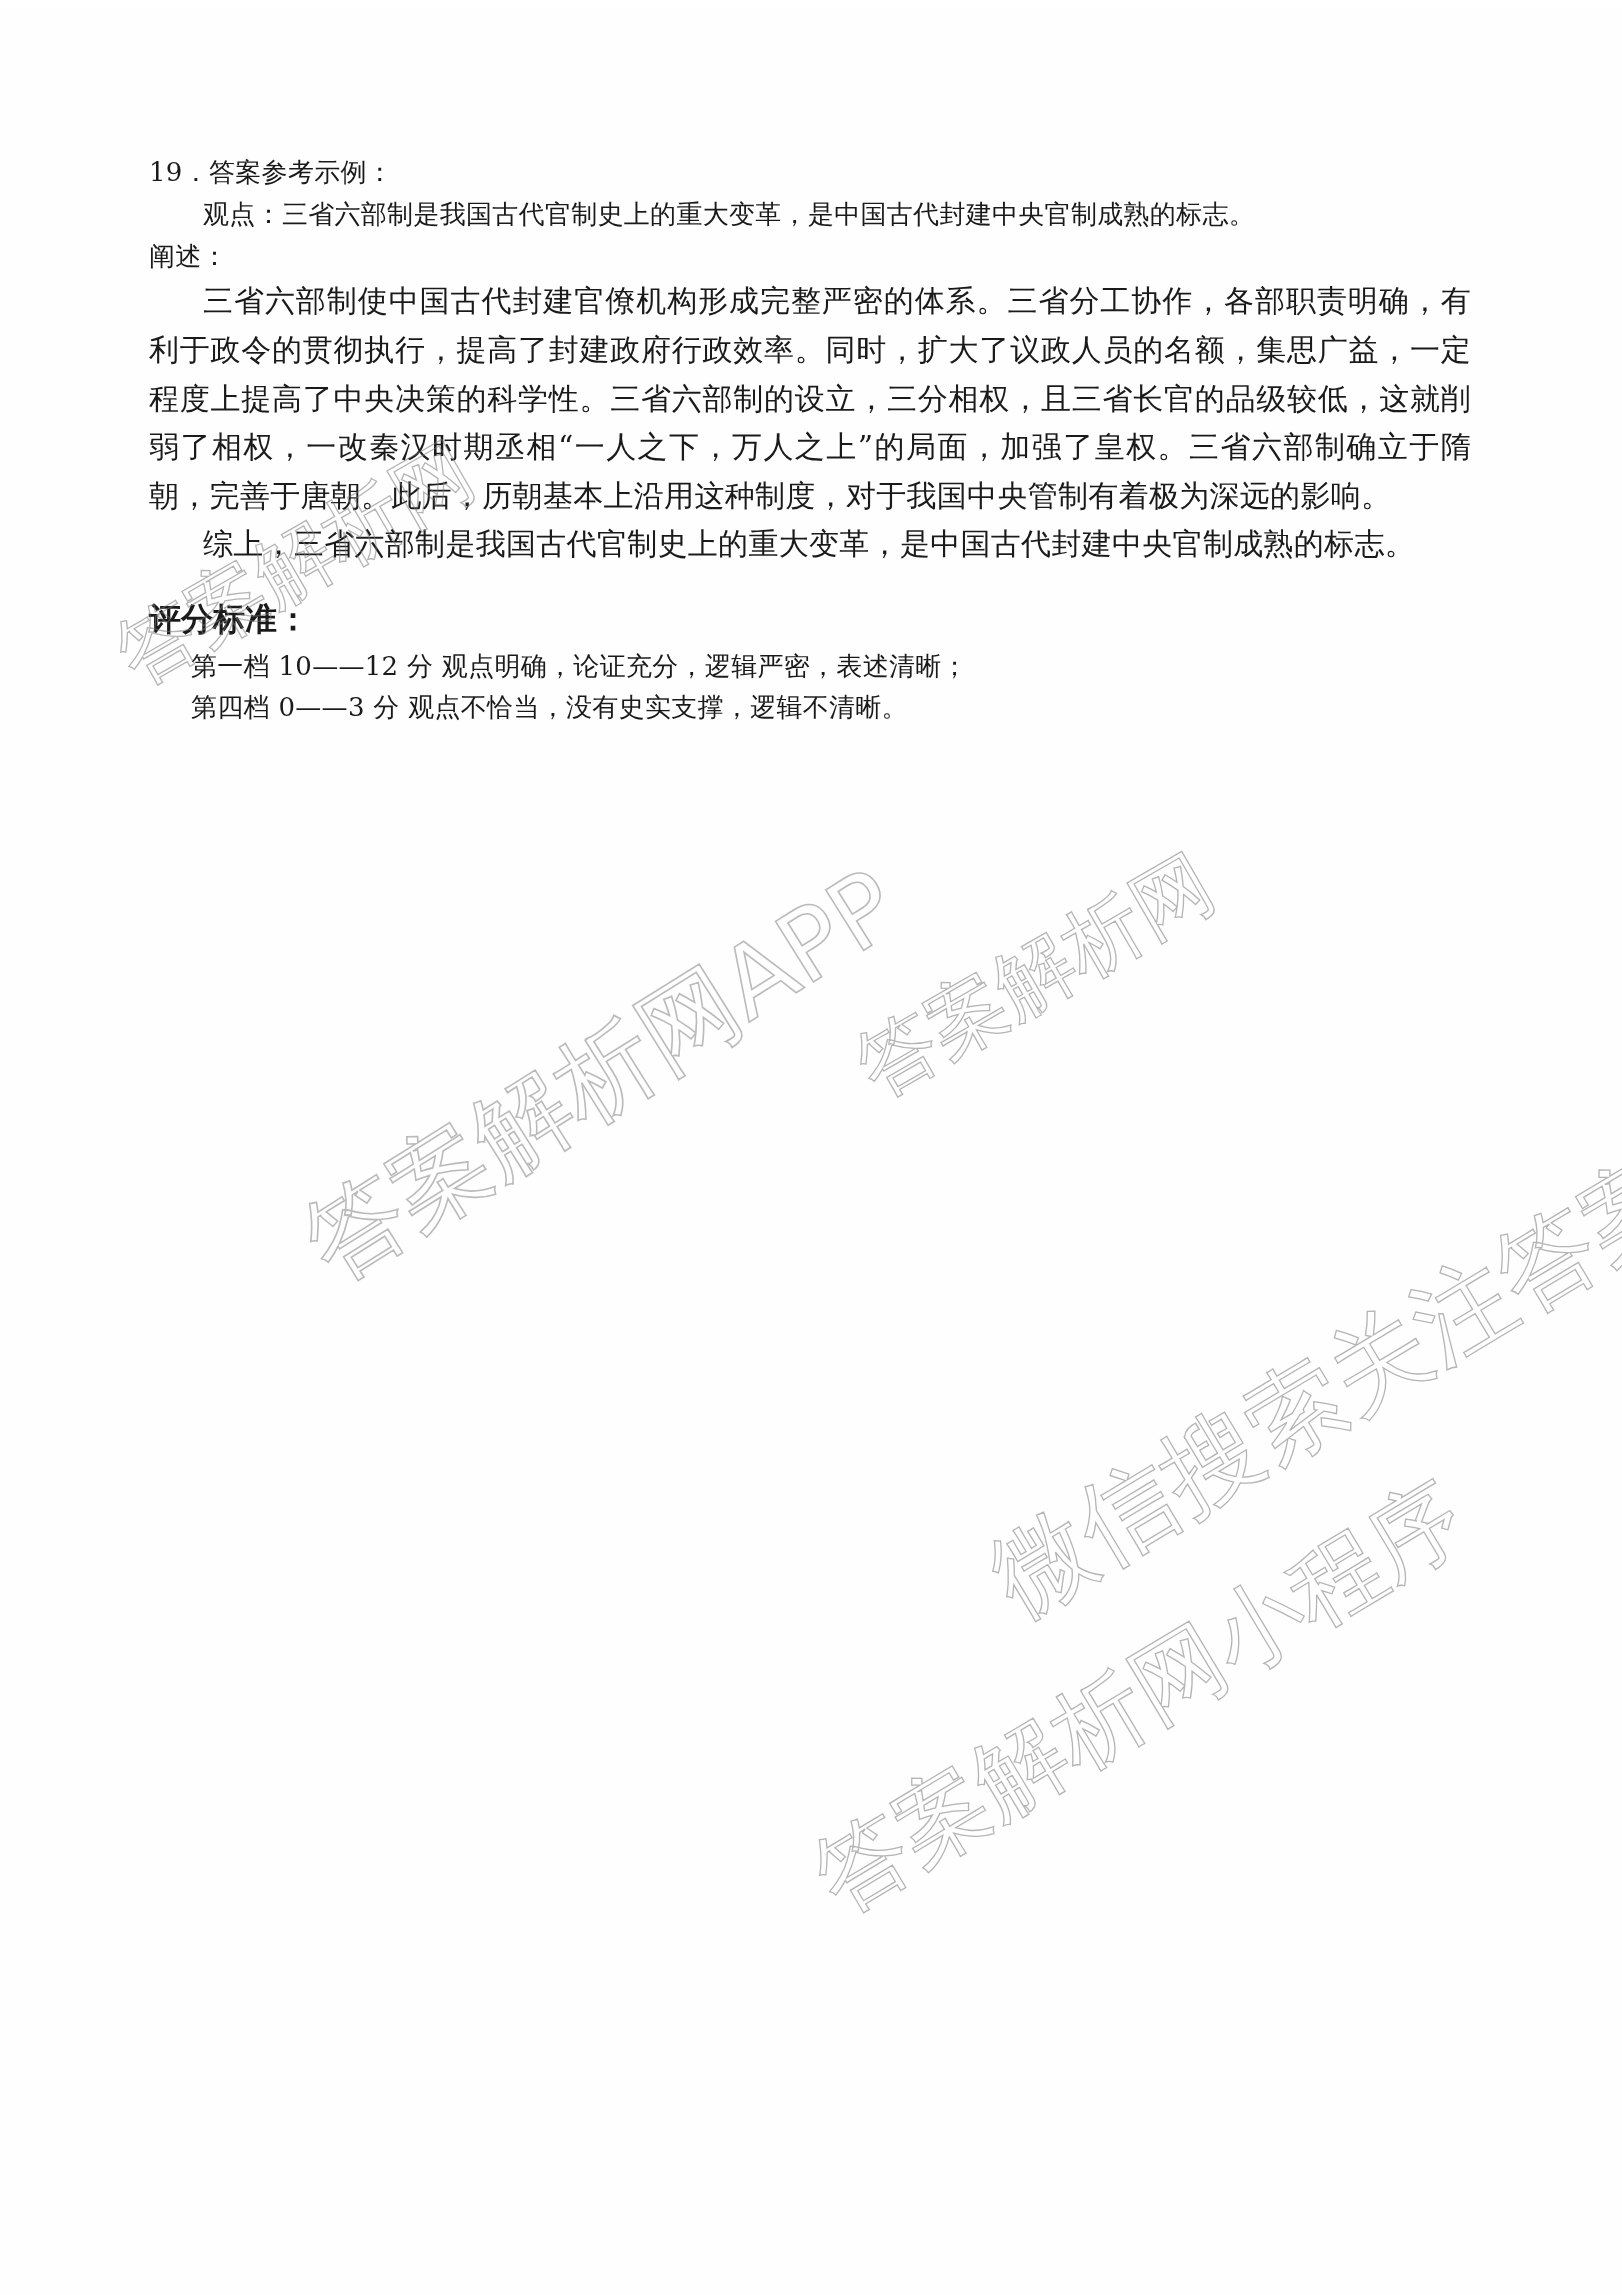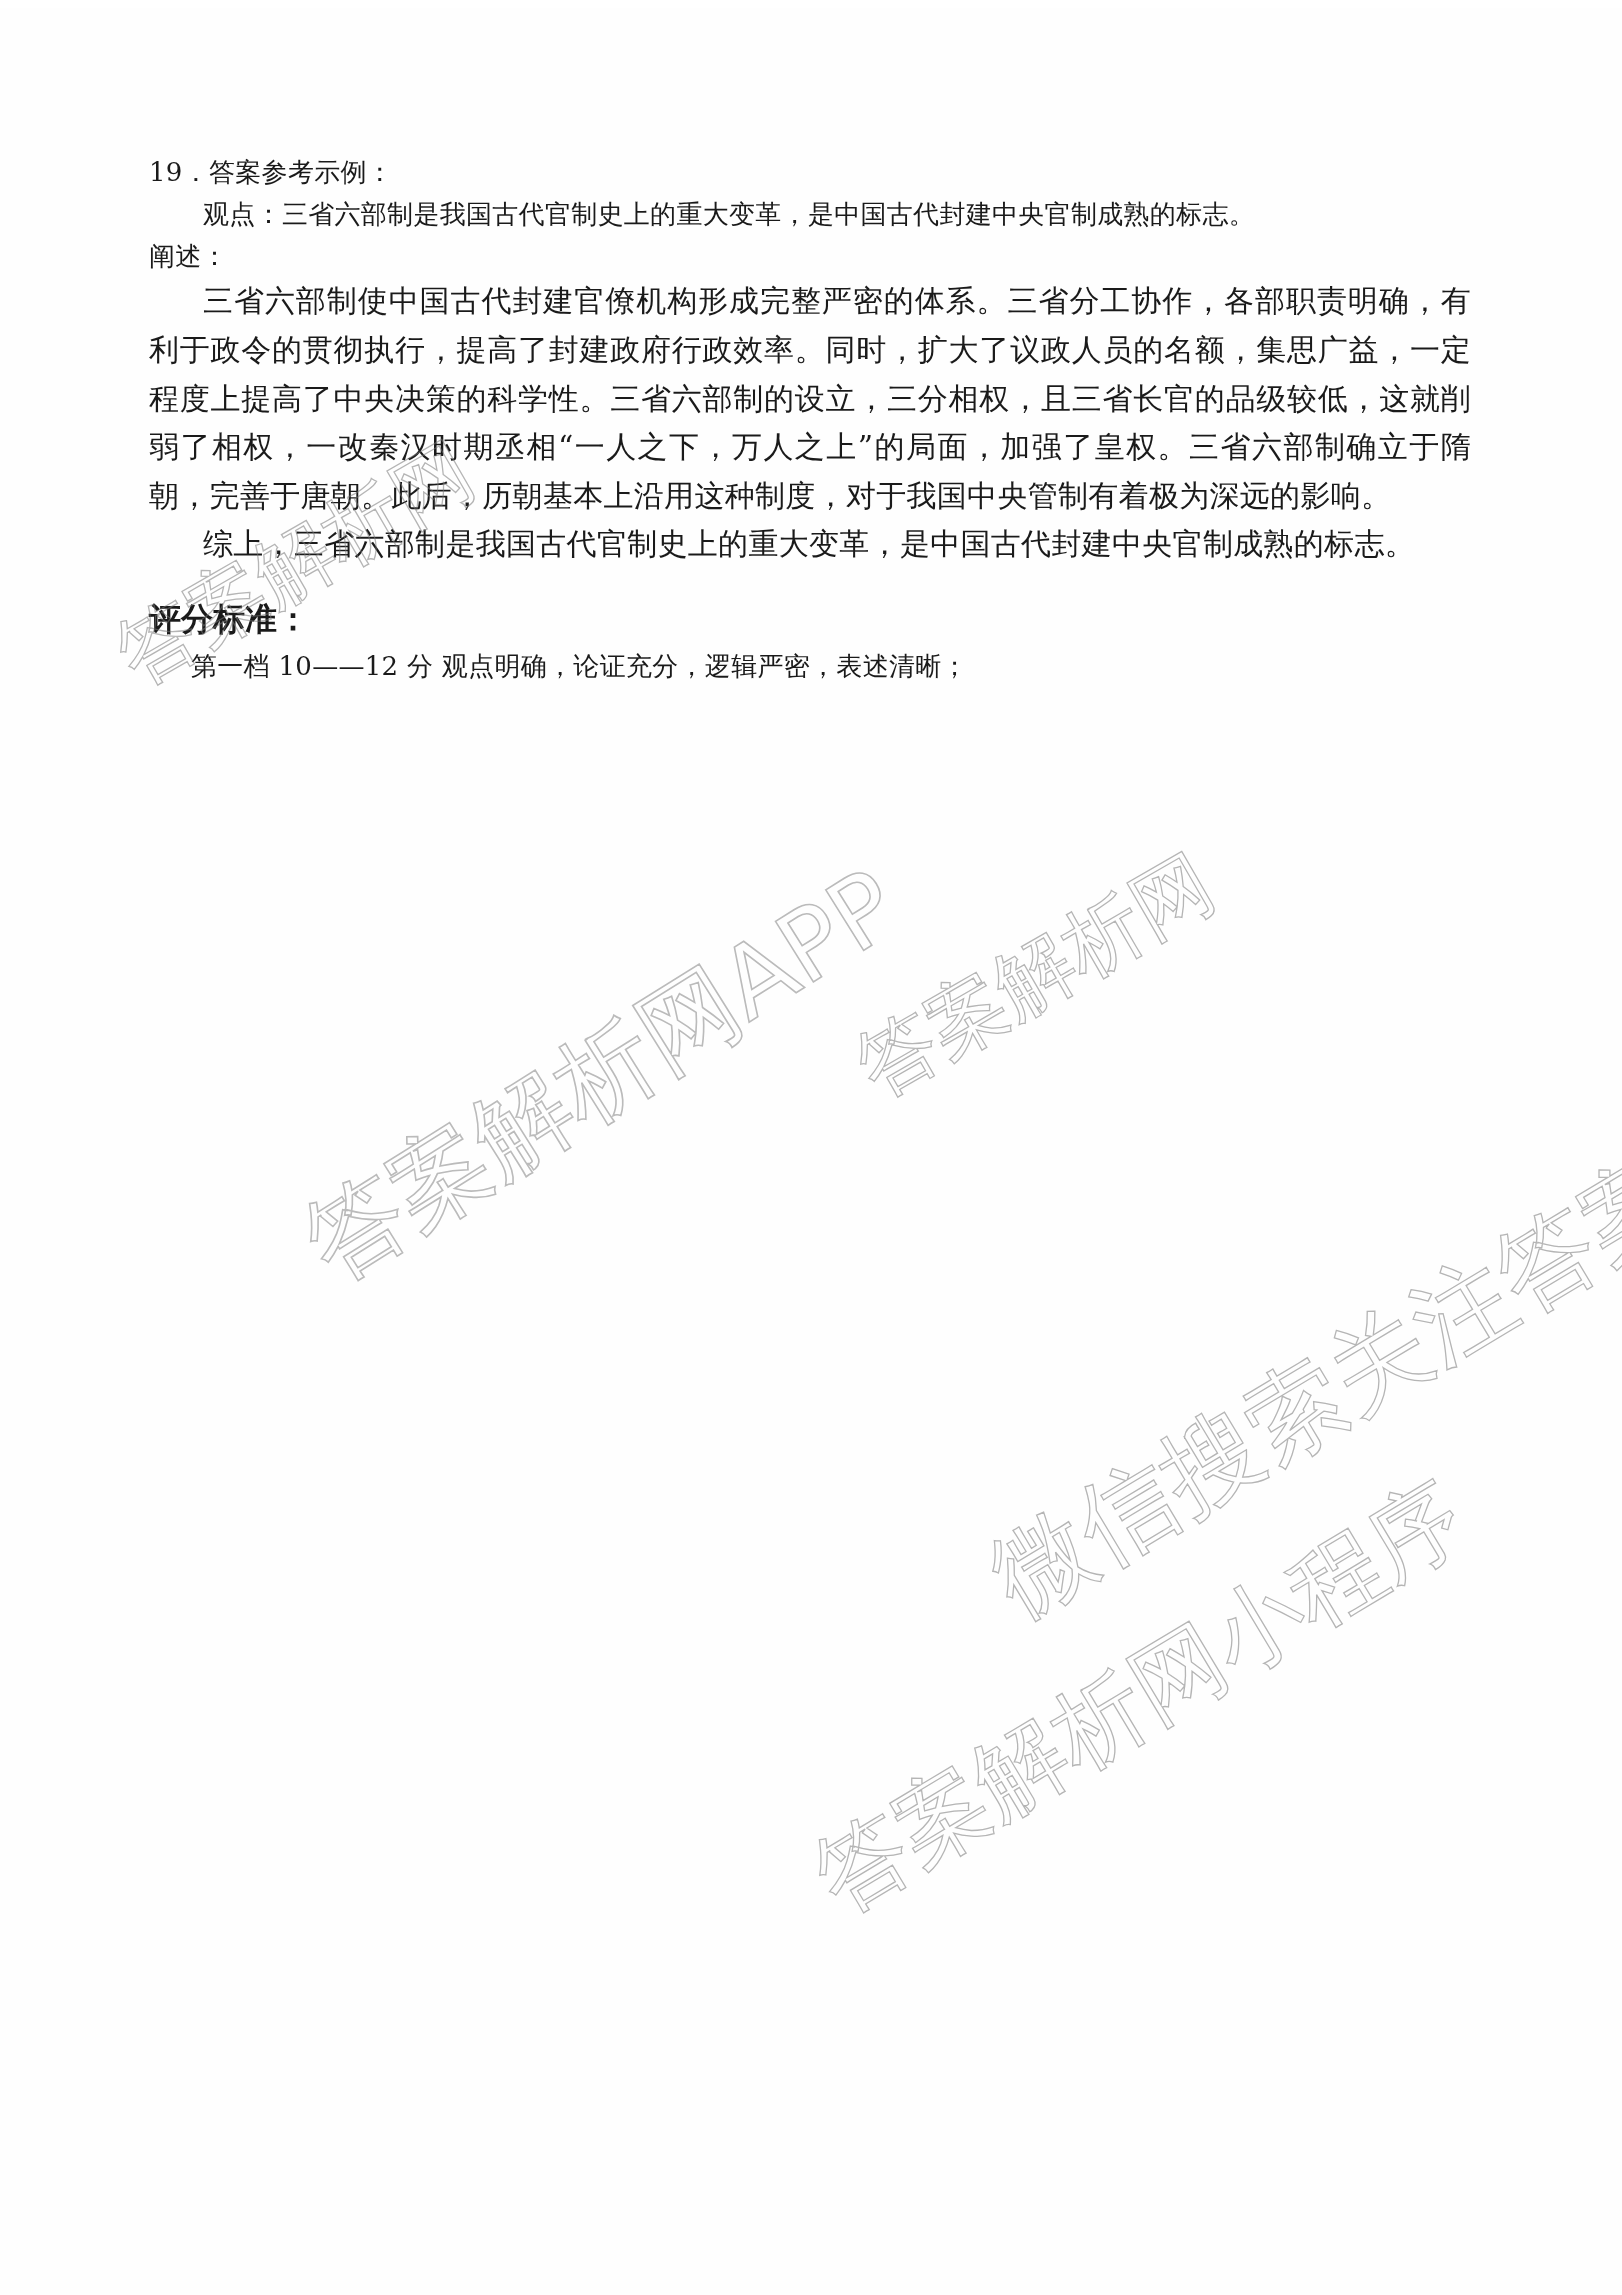--- a/index.html
+++ b/index.html
@@ -127,20 +127,21 @@
 
     <div class="line">阐述：</div>
 
     <div class="body-para first">三省六部制使中国古代封建官僚机构形成完整严密的体系。三省分工协作，各部职责明确，有利于政令的贯彻执行，提高了封建政府行政效率。同时，扩大了议政人员的名额，集思广益，一定程度上提高了中央决策的科学性。三省六部制的设立，三分相权，且三省长官的品级较低，这就削弱了相权，一改秦汉时期丞相“一人之下，万人之上”的局面，加强了皇权。三省六部制确立于隋朝，完善于唐朝。此后，历朝基本上沿用这种制度，对于我国中央管制有着极为深远的影响。</div>
 
     <div class="body-para first">综上，三省六部制是我国古代官制史上的重大变革，是中国古代封建中央官制成熟的标志。</div>
 
     <div class="section-title">评分标准：</div>
 
     <div class="criteria-line">第一档 10——12 分 观点明确，论证充分，逻辑严密，表述清晰；</div>
+    <div class="criteria-line">第四档 0——3 分 观点不恰当，没有史实支撑，逻辑不清晰。</div>
 
   </div>
 
   <div class="wm wm-1">答案解析网</div>
   <div class="wm wm-2">答案解析网APP</div>
   <div class="wm wm-3">答案解析网</div>
   <div class="wm wm-5">微信搜索关注答案解析网</div>
   <div class="wm wm-4">答案解析网小程序</div>
 
 

